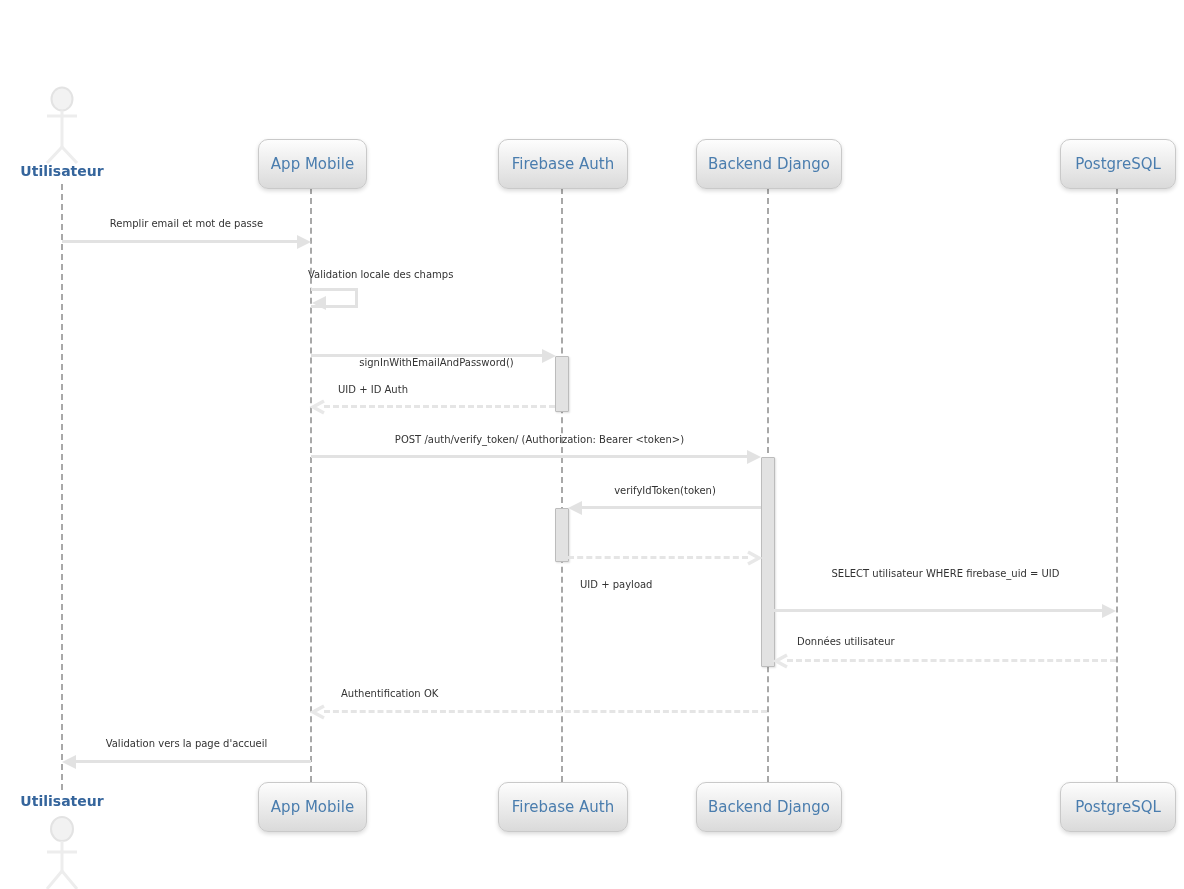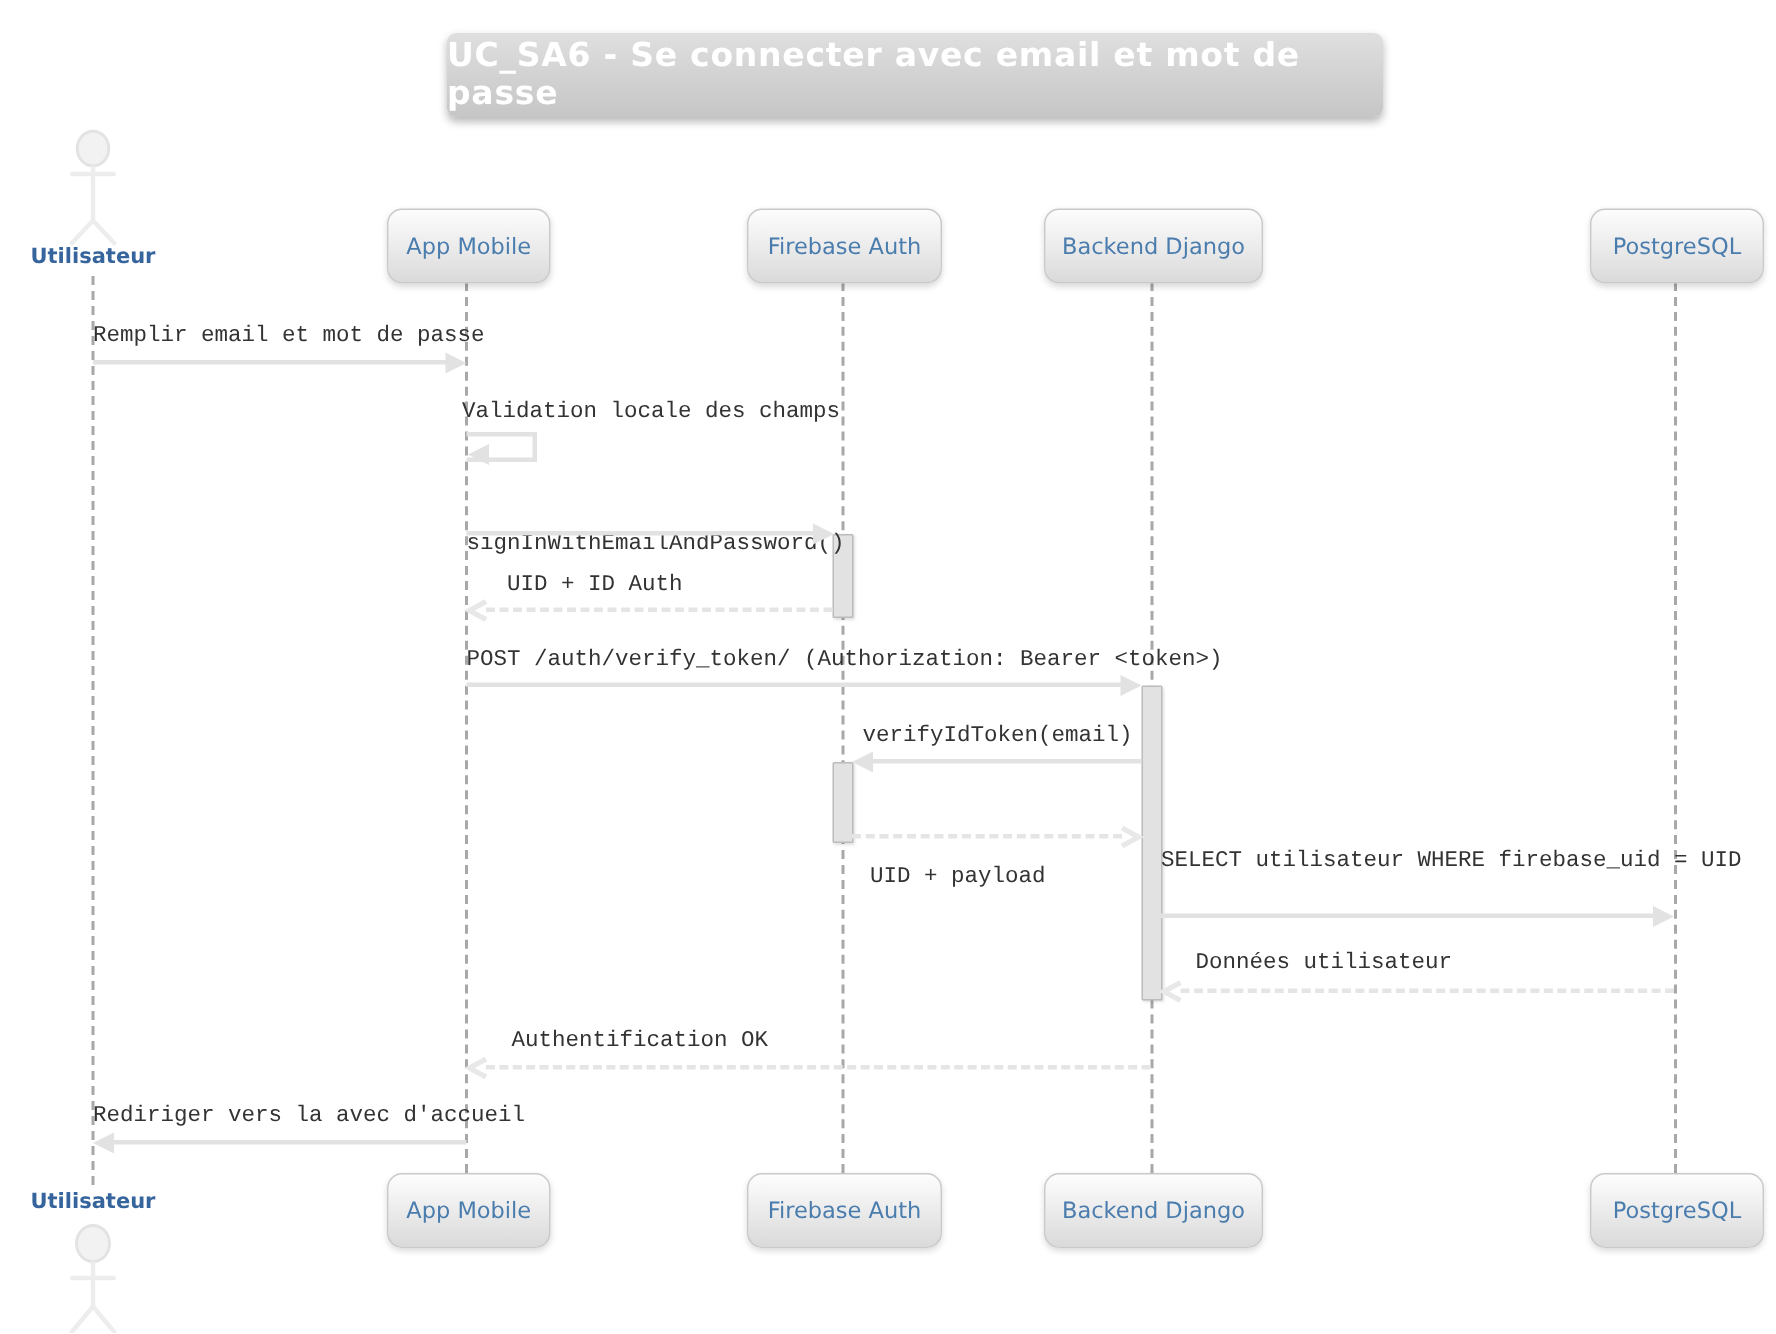--- a/index.html
+++ b/index.html
@@ -26,21 +26,21 @@
   }
   
   .lifeline{position:absolute;width:0;border-left:2px dashed #a8a8a8;}
   
   .activation{
     position:absolute;width:12px;background:#e2e2e2;border:1px solid #bcbcbc;
     border-radius:1px;box-shadow:1px 1px 2px rgba(0,0,0,0.12);
   }
   
   .msg-label{
-    position:absolute;color:#333333;font-size:15px;line-height:17px;white-space:nowrap;font-family:Liberation Mono, monospace;
+    position:absolute;color:#333333;font-size:10px;line-height:17px;white-space:nowrap;
   }
   .centered{text-align:center;}
   .mline-solid{position:absolute;height:3px;background:#e2e2e2;}
   .mline-dotted{position:absolute;height:0;border-top:3px dashed #e5e5e5;}
   .head-r{position:absolute;width:0;height:0;
     border-top:7px solid transparent;border-bottom:7px solid transparent;
     border-left:14px solid #e2e2e2;}
   .head-l{position:absolute;width:0;height:0;
     border-top:7px solid transparent;border-bottom:7px solid transparent;
     border-right:14px solid #e2e2e2;}
@@ -55,21 +55,20 @@
     position:absolute;left:2px;width:120px;text-align:center;
     color:#35659c;font-size:14px;font-weight:bold;
   }
   .actor-fig{position:absolute;}
 </style>
 </head>
 <body>
 
 <div id="canvas">
 
-  <div class="title-box">UC_SA6 - Se connecter avec email et mot de passe</div>
 
   <div class="lifeline" style="left:61px;top:184px;height:606px;"></div>
   <div class="lifeline" style="left:310px;top:188px;height:594px;"></div>
   <div class="lifeline" style="left:561px;top:188px;height:594px;"></div>
   <div class="lifeline" style="left:767px;top:188px;height:594px;"></div>
   <div class="lifeline" style="left:1116px;top:188px;height:594px;"></div>
 
   <svg class="actor-fig" style="left:34px;top:85px;" width="56" height="80" viewBox="0 0 56 80">
     <ellipse cx="28" cy="14" rx="10.5" ry="11.5" fill="#f2f2f2" stroke="#e3e3e3" stroke-width="2"></ellipse>
     <line x1="28" y1="25.5" x2="28" y2="62" stroke="#ededed" stroke-width="3"></line>
@@ -114,21 +113,21 @@
     </svg>
   </div>
 
   <div>
     <div class="msg-label centered" style="left:311px;top:431px;width:457px;text-align:center;">POST /auth/verify_token/ (Authorization: Bearer &lt;token&gt;)</div>
     <div class="mline-solid" style="left:311px;top:455px;width:437px;"></div>
     <div class="head-r" style="left:747px;top:450px;"></div>
   </div>
 
   <div>
-    <div class="msg-label centered" style="left:562px;top:482px;width:206px;">verifyIdToken(email)</div>
+    <div class="msg-label centered" style="left:562px;top:482px;width:206px;">verifyIdToken(token)</div>
     <div class="mline-solid" style="left:581px;top:506px;width:180px;"></div>
     <div class="head-l" style="left:568px;top:501px;"></div>
   </div>
 
   <div>
     <div class="msg-label" style="left:580px;top:532px;margin-top:44px;">UID + payload</div>
     <div class="mline-dotted" style="left:568px;top:556px;width:180px;"></div>
     <svg class="chev" style="left:746px;top:549px;" width="17" height="18" viewBox="0 0 17 18">
       <path d="M2 3 L13 9 L2 15" stroke="#e8e8e8" stroke-width="3.5" fill="none"></path>
     </svg>
@@ -150,21 +149,21 @@
 
   <div>
     <div class="msg-label" style="left:341px;top:685px;">Authentification OK</div>
     <div class="mline-dotted" style="left:324px;top:710px;width:443px;"></div>
     <svg class="chev" style="left:309px;top:703px;" width="17" height="18" viewBox="0 0 17 18">
       <path d="M15 3 L4 9 L15 15" stroke="#e8e8e8" stroke-width="3.5" fill="none"></path>
     </svg>
   </div>
 
   <div>
-    <div class="msg-label centered" style="left:62px;top:735px;width:249px;">Rediriger vers la avec d'accueil</div>
+    <div class="msg-label centered" style="left:62px;top:735px;width:249px;">Validation vers la page d'accueil</div>
     <div class="mline-solid" style="left:75px;top:760px;width:236px;"></div>
     <div class="head-l" style="left:62px;top:755px;"></div>
   </div>
 
   <div class="pbox" style="left:258px;top:782px;width:107px;">App Mobile</div>
   <div class="pbox" style="left:498px;top:782px;width:128px;">Firebase Auth</div>
   <div class="pbox" style="left:696px;top:782px;width:144px;">Backend Django</div>
   <div class="pbox" style="left:1060px;top:782px;width:114px;">PostgreSQL</div>
 
   <div class="actor-label" style="top:793px;">Utilisateur</div>

